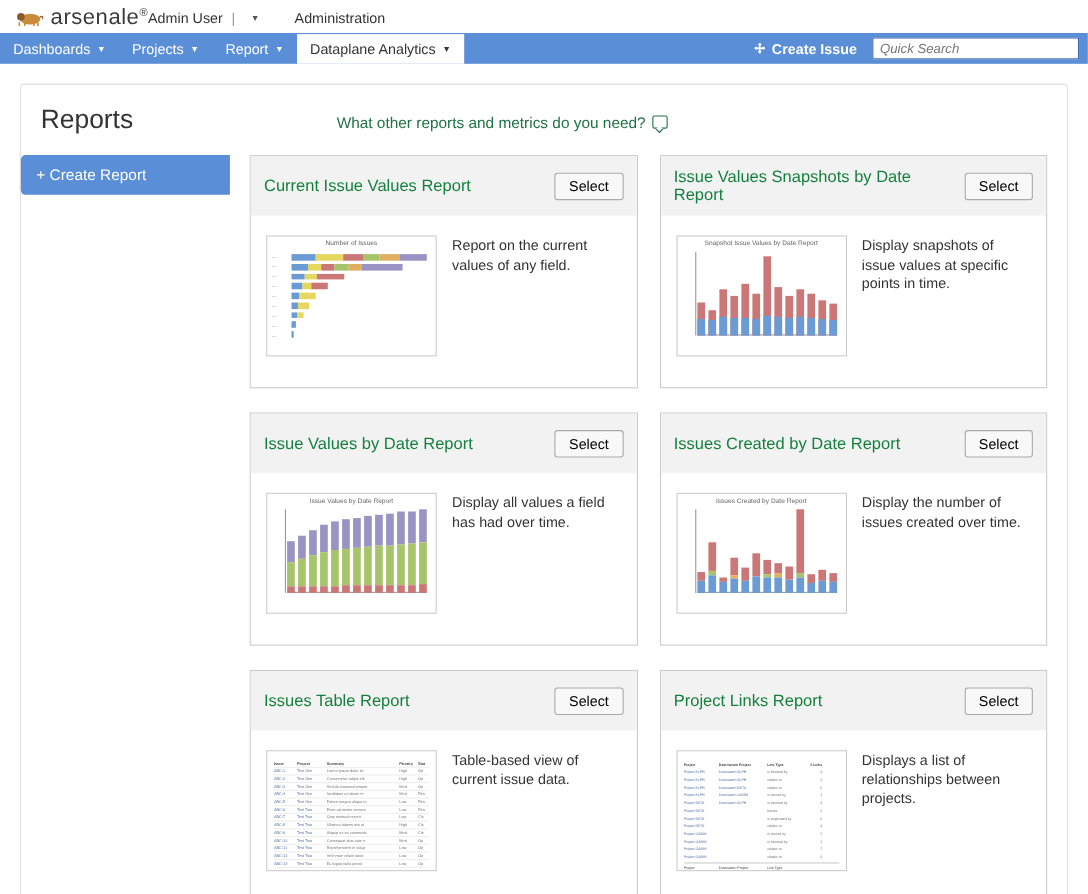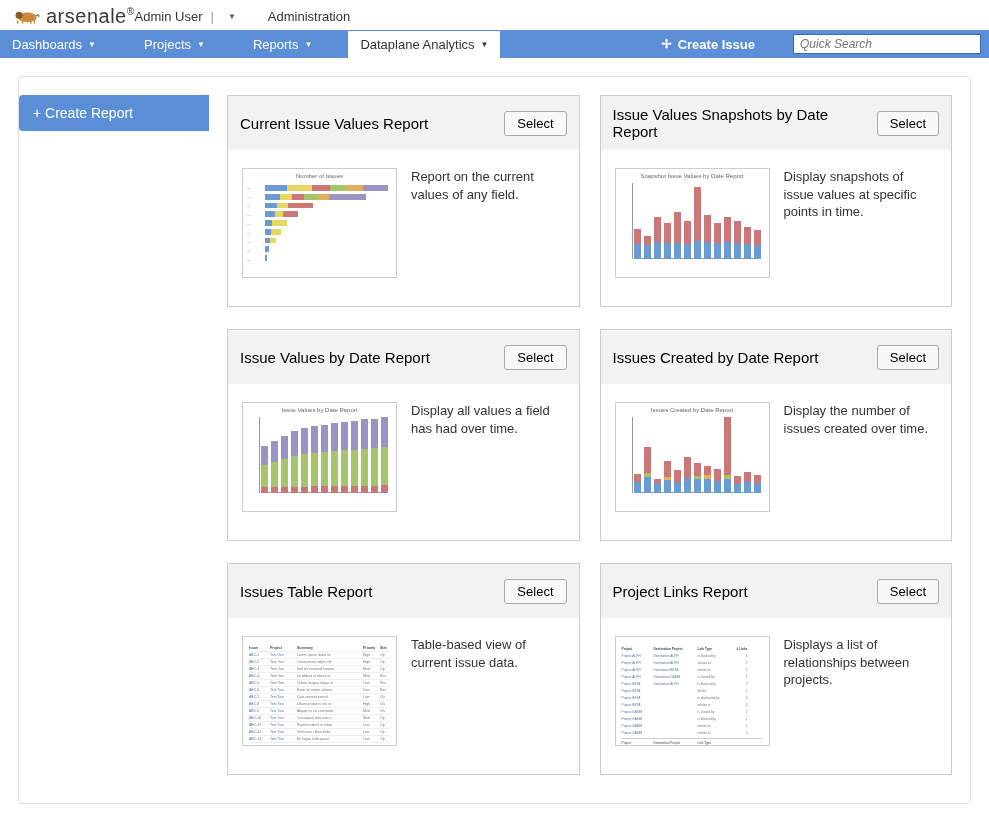--- a/index.html
+++ b/index.html
@@ -6,21 +6,21 @@
   body { font-family: Arial, Helvetica, sans-serif; font-size: 13px; color: #333; background: #fff; }
   .topbar { display: flex; align-items: center; justify-content: flex-start; padding: 4px 12px 2px 12px; height: 30px; }
   .logo-wrap { display: flex; align-items: center; gap: 6px; }
   .logo-text { font-size: 20px; color: #3a3a3a; font-weight: 400; letter-spacing: 0.5px; }
   .logo-reg { font-size: 10px; vertical-align: super; }
   .topbar-right { display: flex; align-items: center; gap: 4px; font-size: 13px; }
   .topbar-right span { cursor: pointer; }
   .sep { color: #999; padding: 0 4px; }
   .dd-caret { font-size: 8px; padding: 0 6px; color: #555; }
 
-  .navbar { background: #5a8ed6; display: flex; align-items: center; height: 28px; color: #fff; font-size: 13px; gap: 24px; }
+  .navbar { background: #5a8ed6; display: flex; align-items: center; height: 28px; color: #fff; font-size: 13px; }
   .nav-item { padding: 6px 12px; cursor: pointer; display: inline-flex; align-items: center; gap: 6px; }
   .nav-item.active { background: #fff; color: #333; justify-content: space-between; }
   .caret { font-size: 8px; }
   .nav-spacer { flex: 1; }
   .create-issue { display: inline-flex; align-items: center; gap: 6px; padding: 4px 10px; color: #fff; cursor: pointer; font-weight: bold; }
   .quick-search { width: 188px; height: 20px; margin: 0 8px 0 4px; padding: 2px 6px; border: 1px solid #3a6bb0; font-style: italic; color: #999; font-size: 12px; background: #fff; }
 
   .page { padding: 18px; }
   .page-panel { border: 1px solid #ddd; border-radius: 4px; padding: 18px 18px 28px 0; background: #fff; }
   .page-head { display: flex; align-items: baseline; margin-bottom: 18px; padding-left: 18px; }
@@ -31,21 +31,21 @@
 
   .content { display: flex; gap: 18px; }
   .sidebar { width: 190px; flex-shrink: 0; }
   .side-item { padding: 10px 14px; border-radius: 4px 0 0 4px; font-size: 14px; cursor: pointer; }
   .side-item.active { background: #5a8ed6; color: #fff; }
   .side-item.plain { color: #555; }
 
   .grid { flex: 1; display: grid; grid-template-columns: 1fr 1fr; gap: 22px 20px; }
   .card { border: 1px solid #ccc; }
   .card-head { background: #f2f2f2; padding: 10px 12px; display: flex; align-items: center; min-height: 54px; }
-  .card-title { font-size: 15px; color: #000000; flex: 1; padding-right: 8px; }
+  .card-title { font-size: 15px; color: #15803d; flex: 1; padding-right: 8px; }
   .select-btn { background: #f8f8f8; border: 1px solid #aaa; border-radius: 3px; padding: 4px 12px; font-size: 13px; cursor: pointer; }
   .card-body { display: flex; gap: 14px; padding: 18px 14px 28px 14px; }
   .thumb { width: 155px; height: 110px; border: 1px solid #ccc; background: #fff; flex-shrink: 0; position: relative; overflow: hidden; padding: 6px 8px; }
   .thumb-title { position: absolute; top: 4px; left: 0; right: 0; text-align: center; font-size: 6px; color: #666; }
   .desc { font-size: 13px; color: #333; line-height: 1.35; }
 
   
   .hbars { position: absolute; top: 16px; left: 22px; right: 8px; bottom: 16px; display: flex; flex-direction: column; gap: 3px; }
   .hbar { height: 6px; display: flex; }
   .seg { height: 100%; }
@@ -113,37 +113,45 @@
 <div class="navbar">
   <div class="nav-item">
       <span>Dashboards</span>
       <span class="caret">▼</span>
     </div>
   <div class="nav-item">
       <span>Projects</span>
       <span class="caret">▼</span>
     </div>
   <div class="nav-item">
-      <span>Reports</span>
+      <span>Report</span>
       <span class="caret">▼</span>
     </div>
   <div class="nav-item active">
       <span>Dataplane Analytics</span>
       <span class="caret" style="color:#333;">▼</span>
     </div>
   <div class="nav-spacer"></div>
   <div class="create-issue">
     <span class="plus-icon">✢</span>
     <span>Create Issue</span>
   </div>
   <input class="quick-search" placeholder="Quick Search" style="">
 </div>
 
 <div class="page">
   <div class="page-panel">
+    <div class="page-head">
+      <h1 class="page-title">Reports</h1>
+      <div class="feedback">
+        <span>What other reports and metrics do you need?</span>
+        <span class="feedback-icon"></span>
+      </div>
+      <div style="width:160px;"></div>
+    </div>
 
     <div class="content">
       <div class="sidebar">
         <div class="side-item active">+ Create Report</div>
       </div>
 
       <div class="grid">
 
         <div class="card">
           <div class="card-head">

